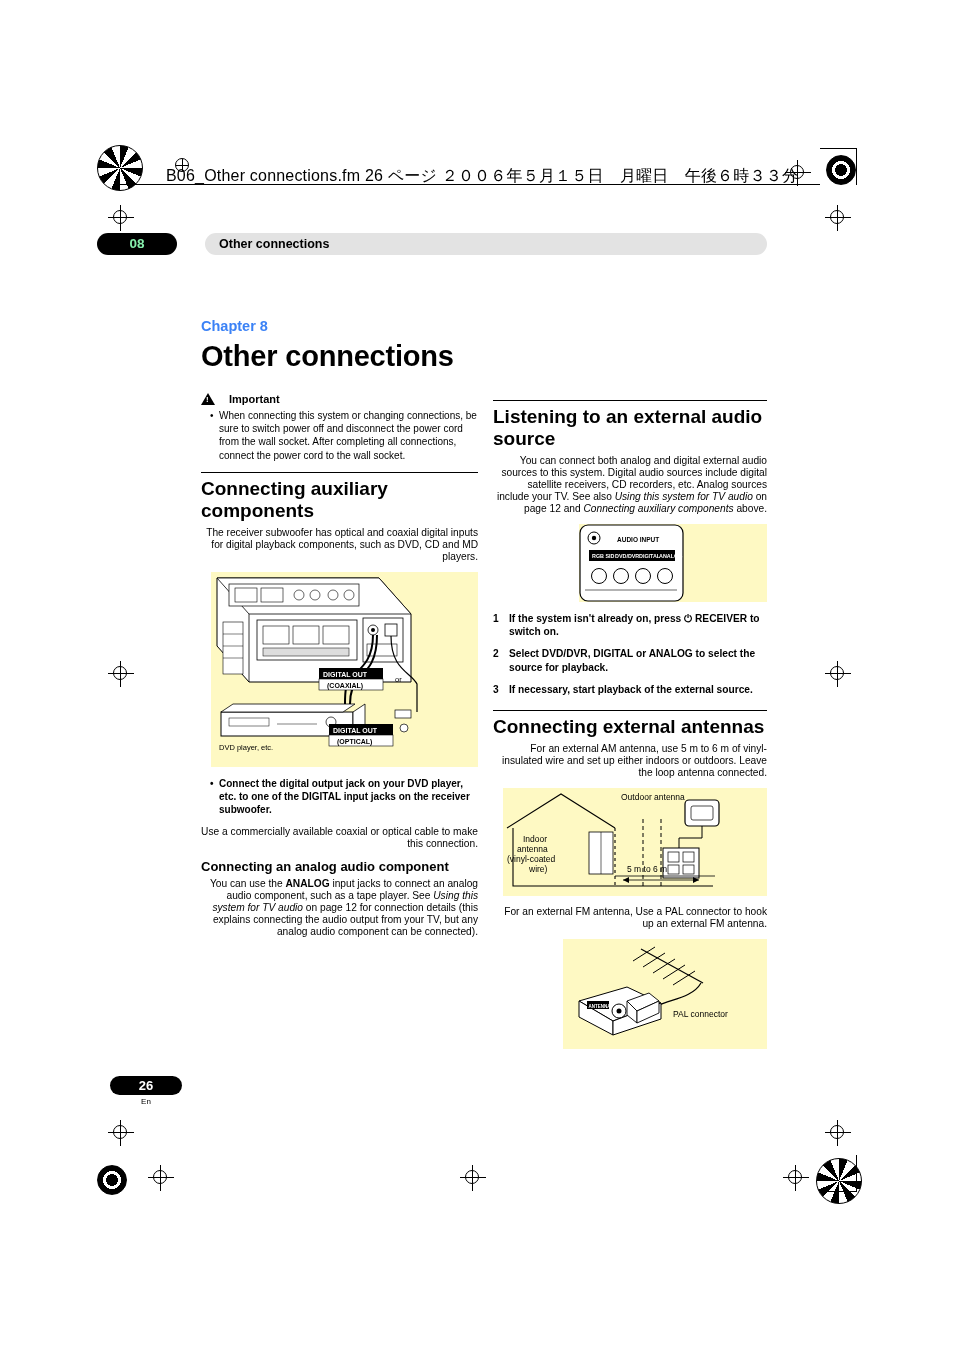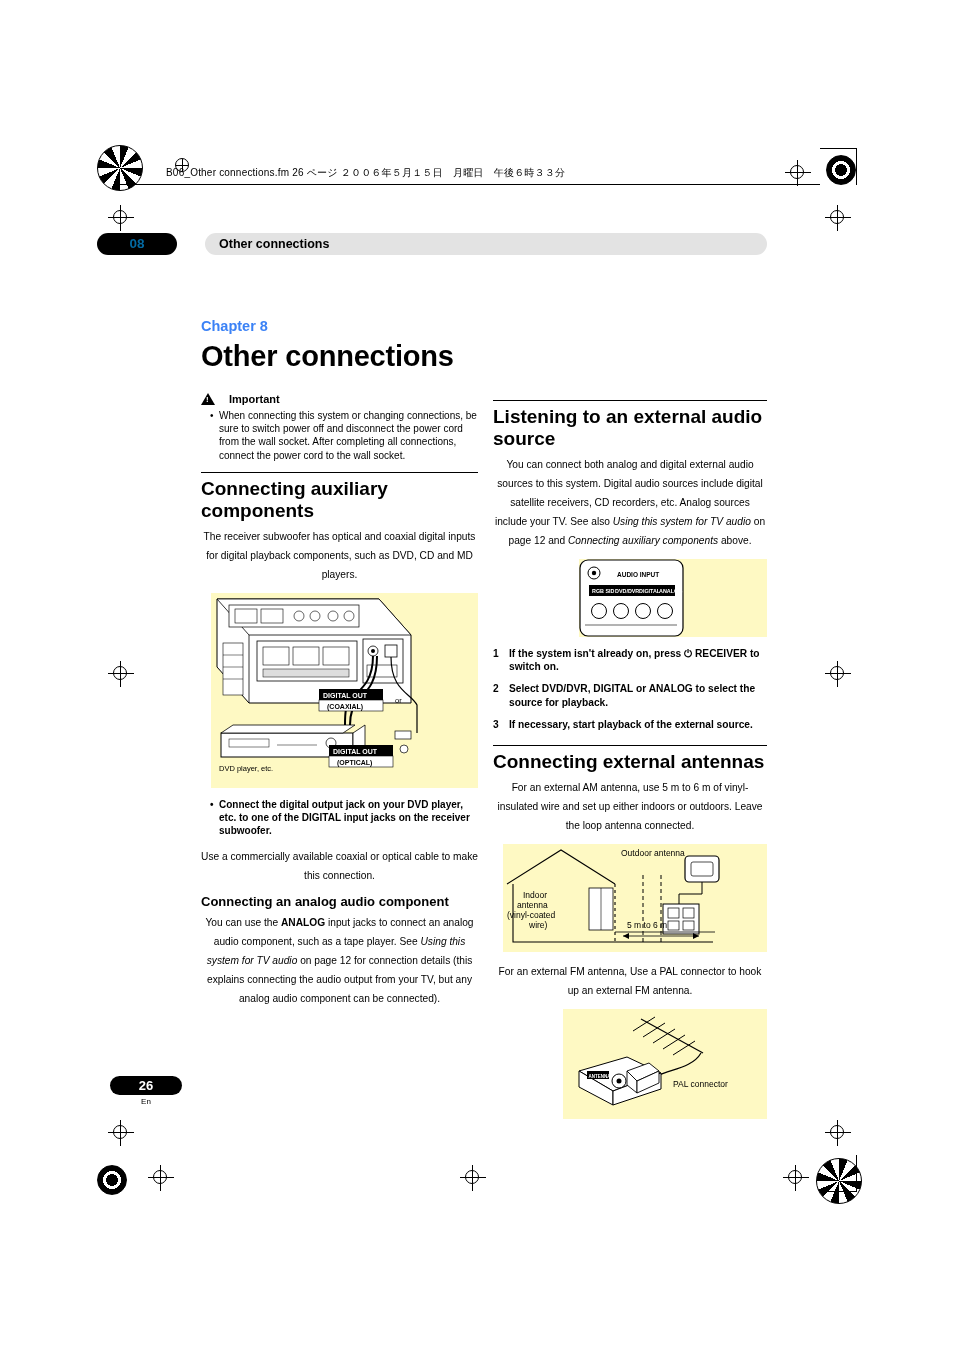--- a/index.html
+++ b/index.html
@@ -56,21 +56,21 @@
     box-sizing: border-box;
   }
 
   
   .filebar {
     position: absolute;
     left: 120px;
     top: 160px;
     width: 700px;
     height: 26px;
-    font-size: 10px;
+    font-size: 16px;
     color: #000;
     letter-spacing: 0.2px;
     white-space: nowrap;
     font-family: "Liberation Sans", sans-serif;
   }
   .filebar .line {
     position: absolute;
     left: 0; right: 0; top: 24px;
     height: 1px;
     background: #000;
@@ -104,21 +104,21 @@
     left: 97px;
     top: 233px;
     width: 670px;
     height: 22px;
   }
   .runhead .chap-num {
     position: absolute;
     left: 0; top: 0;
     width: 80px; height: 22px;
     background: #000;
-    color: #0369a1;
+    color: #86efac;
     font-size: 13.5px;
     font-weight: bold;
     text-align: center;
     line-height: 22px;
     border-radius: 11px;
   }
   .runhead .chap-title {
     position: absolute;
     left: 108px; top: 0;
     right: 0;
@@ -186,23 +186,23 @@
     position: absolute;
     left: -2px; top: 2px;
     color: #fff;
     font-size: 8px;
     font-weight: bold;
     line-height: 10px;
   }
 
   p.body {
     font-size: 10.2px;
-    line-height: 19px;
+    line-height: 12px;
     margin: 0 0 9px 0;
-    text-align: center;
+    text-align: right;
   }
   ul.bullets {
     margin: 0 0 10px 0;
     padding-left: 10px;
     list-style: none;
   }
   ul.bullets li {
     font-size: 10px;
     line-height: 13.2px;
     position: relative;

